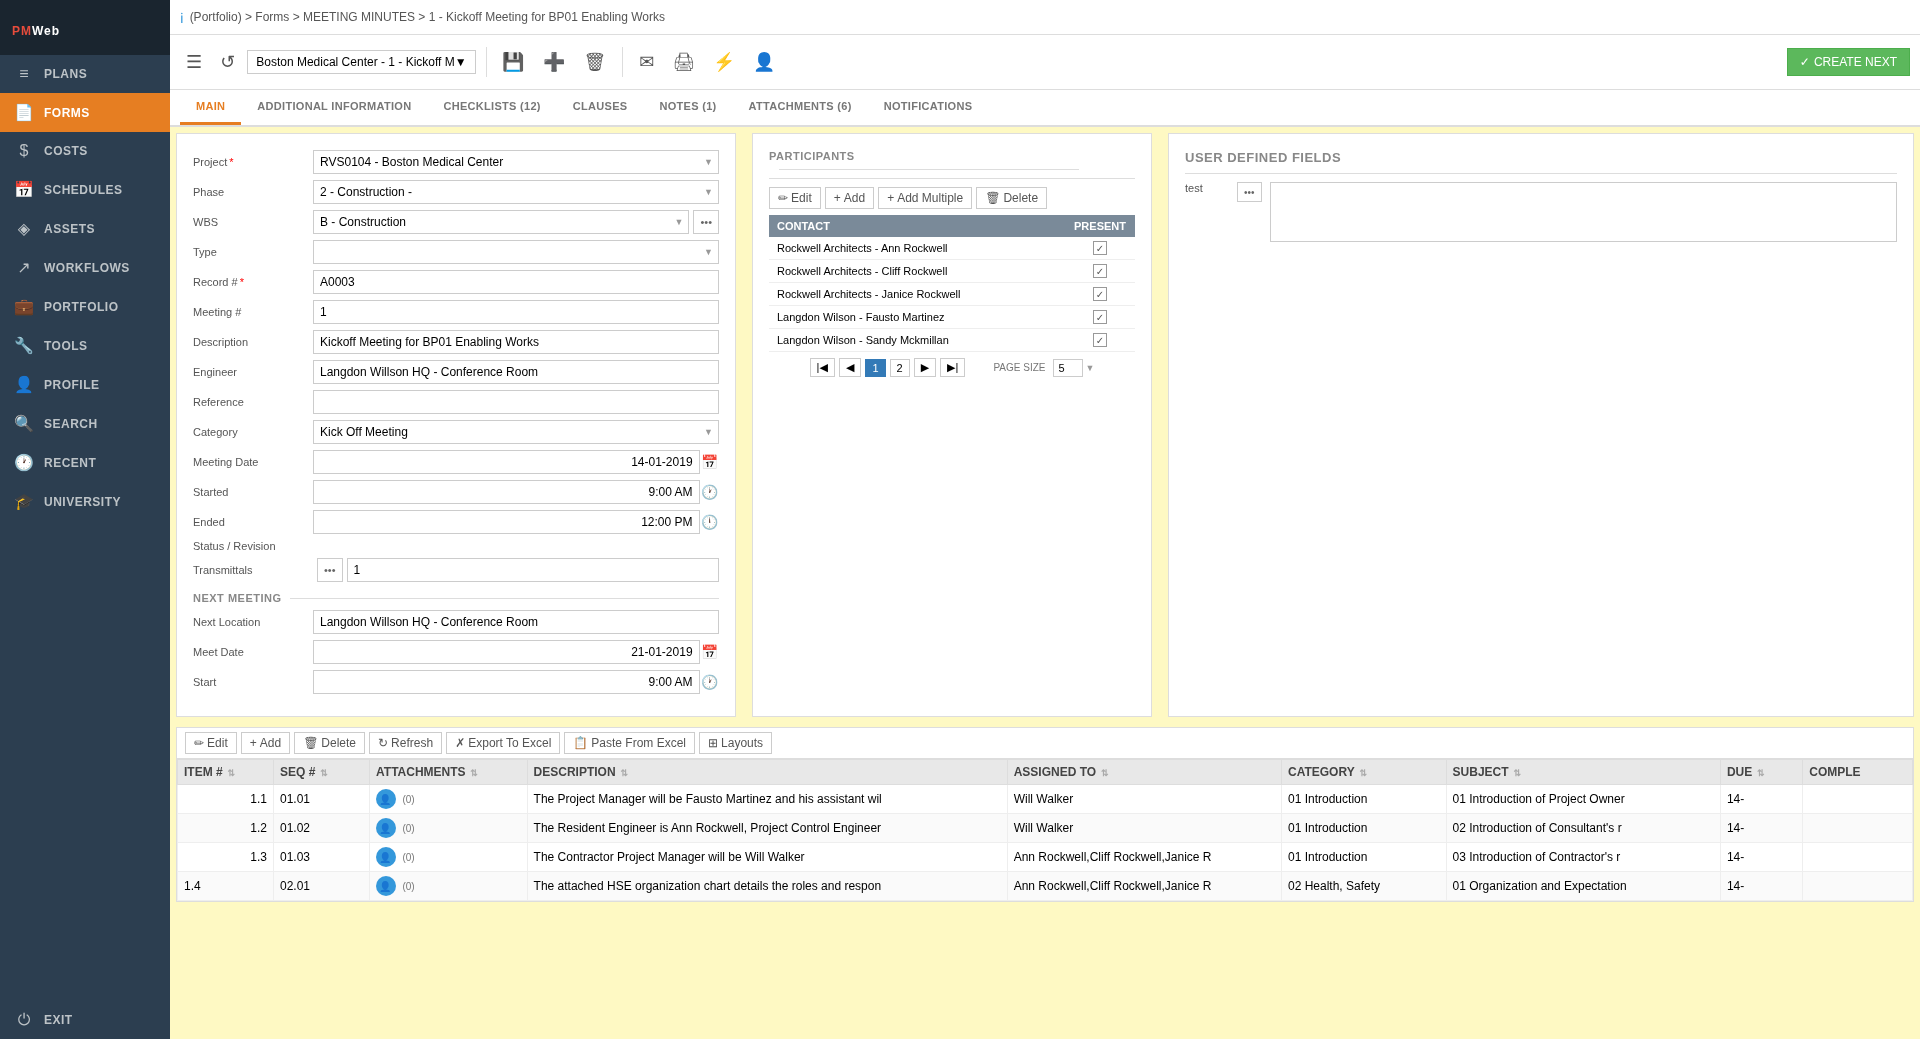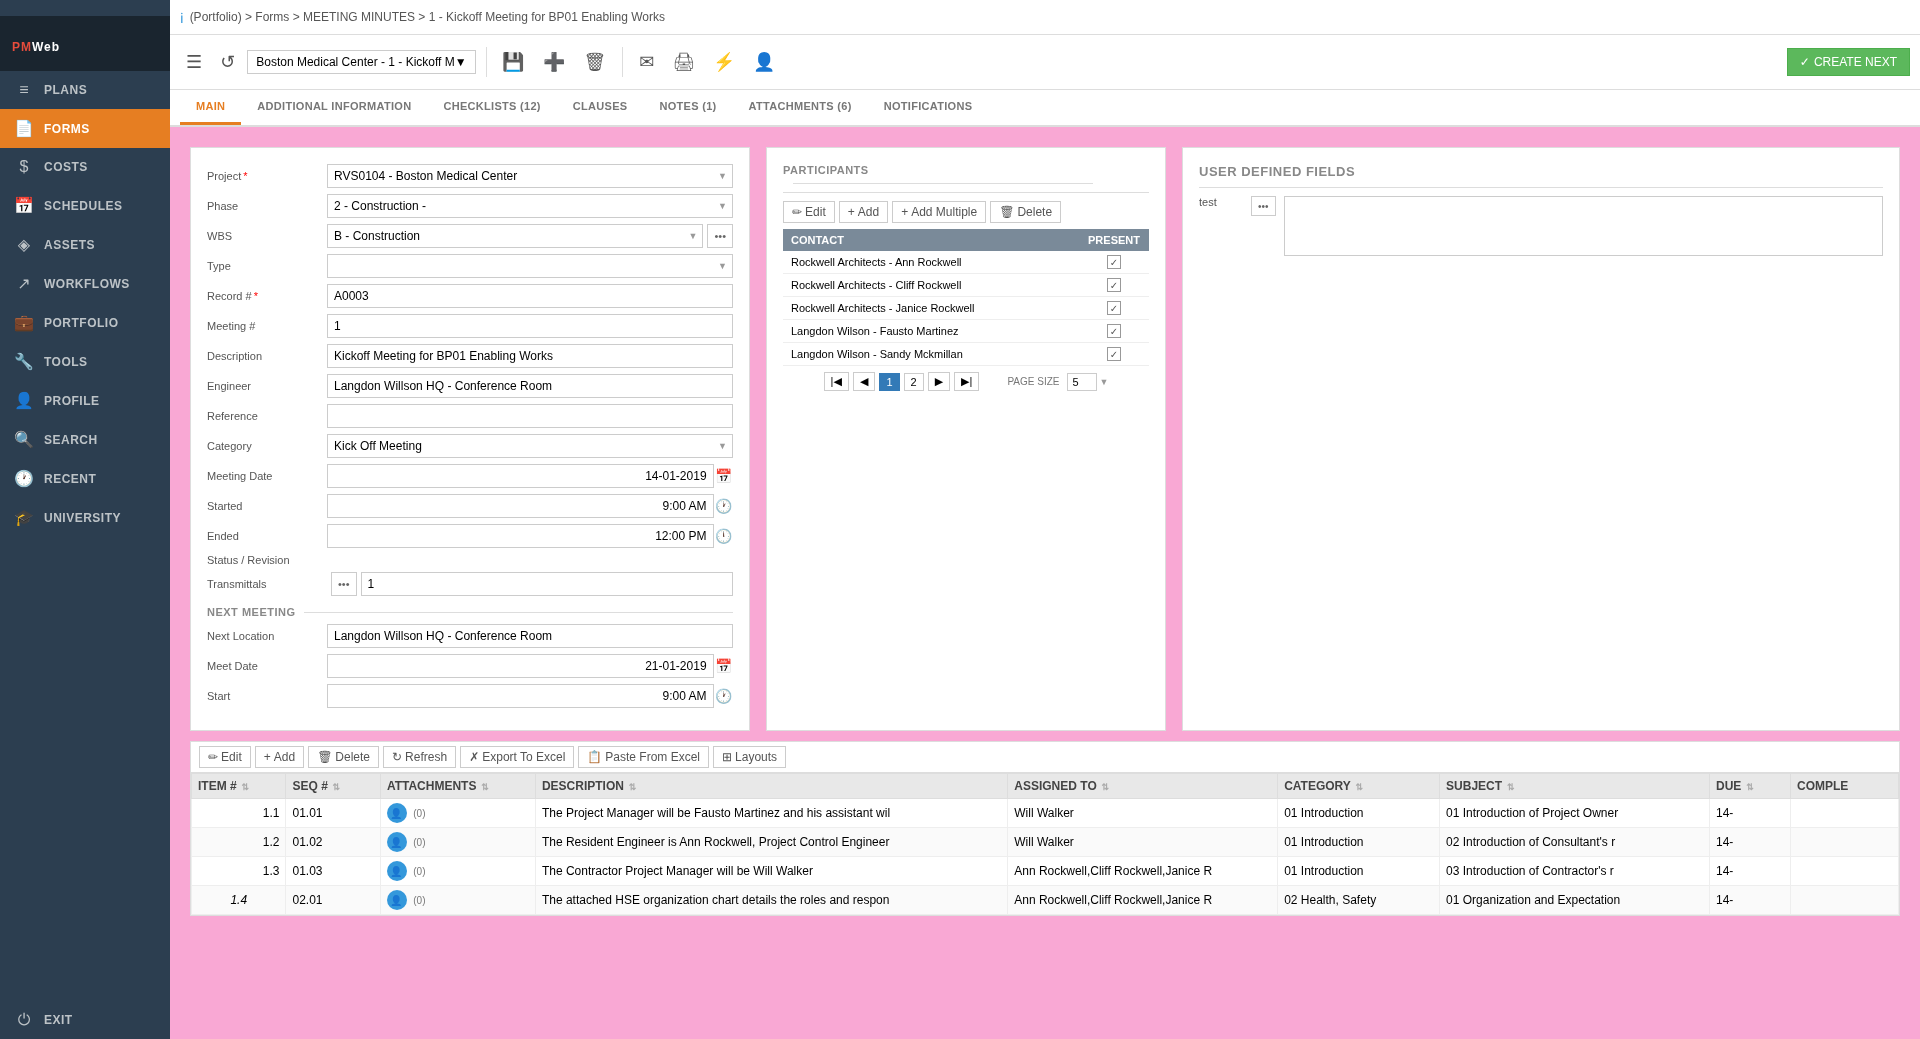--- a/index.html
+++ b/index.html
@@ -13,21 +13,20 @@
       flex-direction: column;
       flex-shrink: 0;
       height: 100%;
     }
     #sidebar .logo {
       background: #1a252f;
       padding: 10px 12px;
       display: flex;
       align-items: center;
       height: 55px;
-      margin-top: 16px;
     }
     .logo-text {
       color: white;
       font-size: 22px;
       font-weight: bold;
       letter-spacing: 1px;
     }
     .logo-text span { color: #e74c3c; }
     .sidebar-item {
       display: flex;
@@ -123,22 +122,22 @@
       color: #777;
       border-bottom: 3px solid transparent;
       letter-spacing: 0.3px;
     }
     .tab.active { color: #e67e22; border-bottom-color: #e67e22; }
 
     
     #content {
       flex: 1;
       overflow-y: auto;
-      background: #f9a8d4;
-      padding: 20px;
+      background: #fef9c3;
+      padding: 6px;
     }
 
     
     .form-grid {
       display: flex;
       gap: 16px;
       margin-bottom: 10px;
     }
     .form-left {
       background: white;
@@ -924,21 +923,21 @@
                 <span class="attach-count">(0)</span>
               </td>
               <td>The Contractor Project Manager will be Will Walker</td>
               <td>Ann Rockwell,Cliff Rockwell,Janice R</td>
               <td>01 Introduction</td>
               <td>03 Introduction of Contractor's r</td>
               <td>14-</td>
               <td></td>
             </tr>
             <tr>
-              <td style="text-align:center;font-style:italic;">1.4</td>
+              <td style="text-align:left;">1.4</td>
               <td>02.01</td>
               <td>
                 <span class="person-icon">👤</span>
                 <span class="attach-count">(0)</span>
               </td>
               <td>The attached HSE organization chart details the roles and respon</td>
               <td>Ann Rockwell,Cliff Rockwell,Janice R</td>
               <td>02 Health, Safety</td>
               <td>01 Organization and Expectation</td>
               <td>14-</td>

